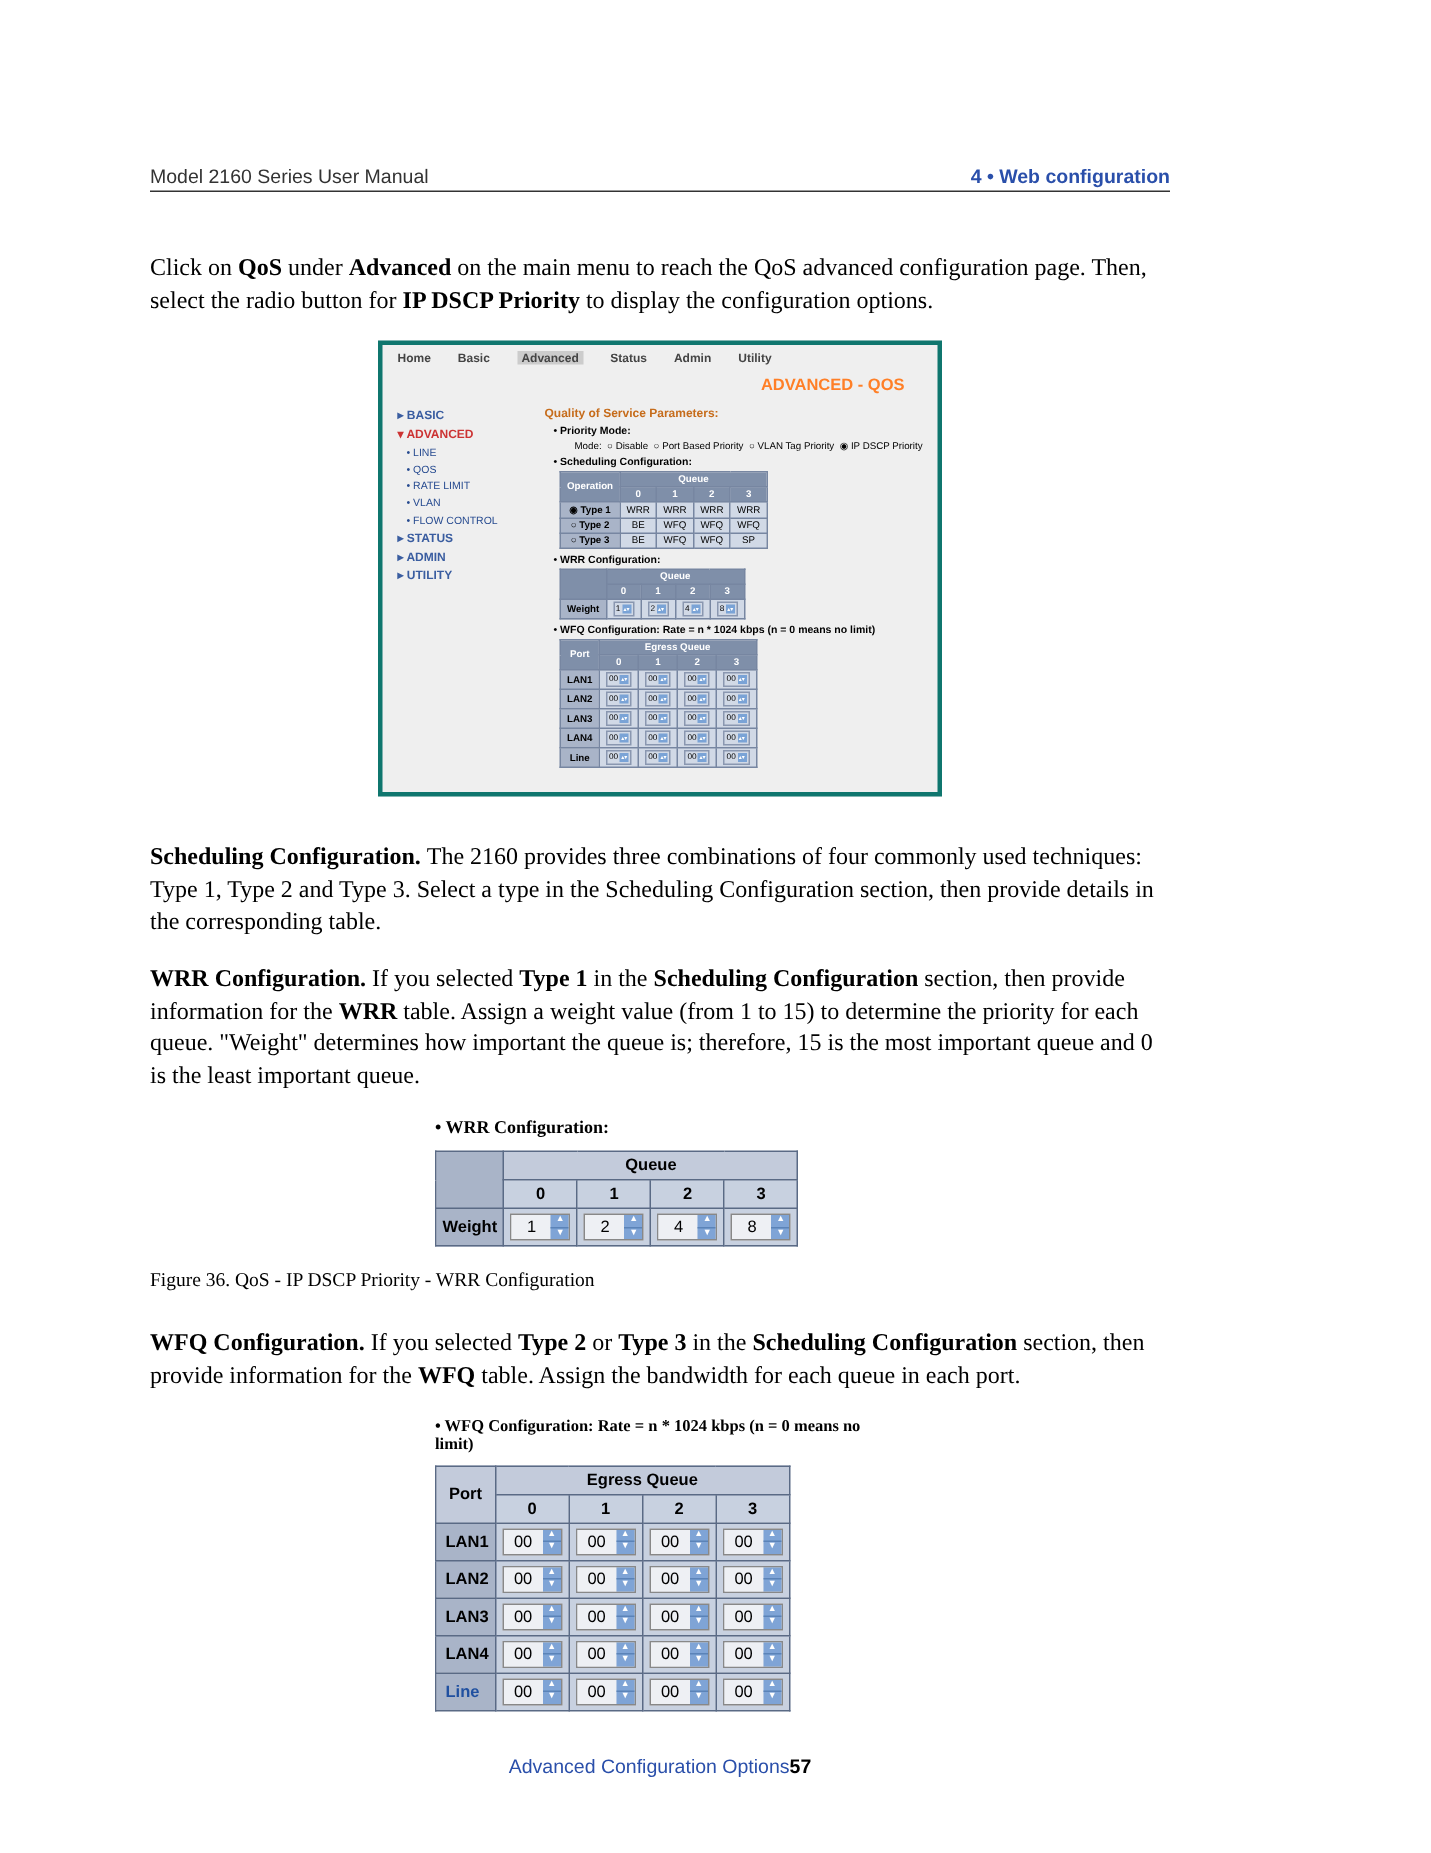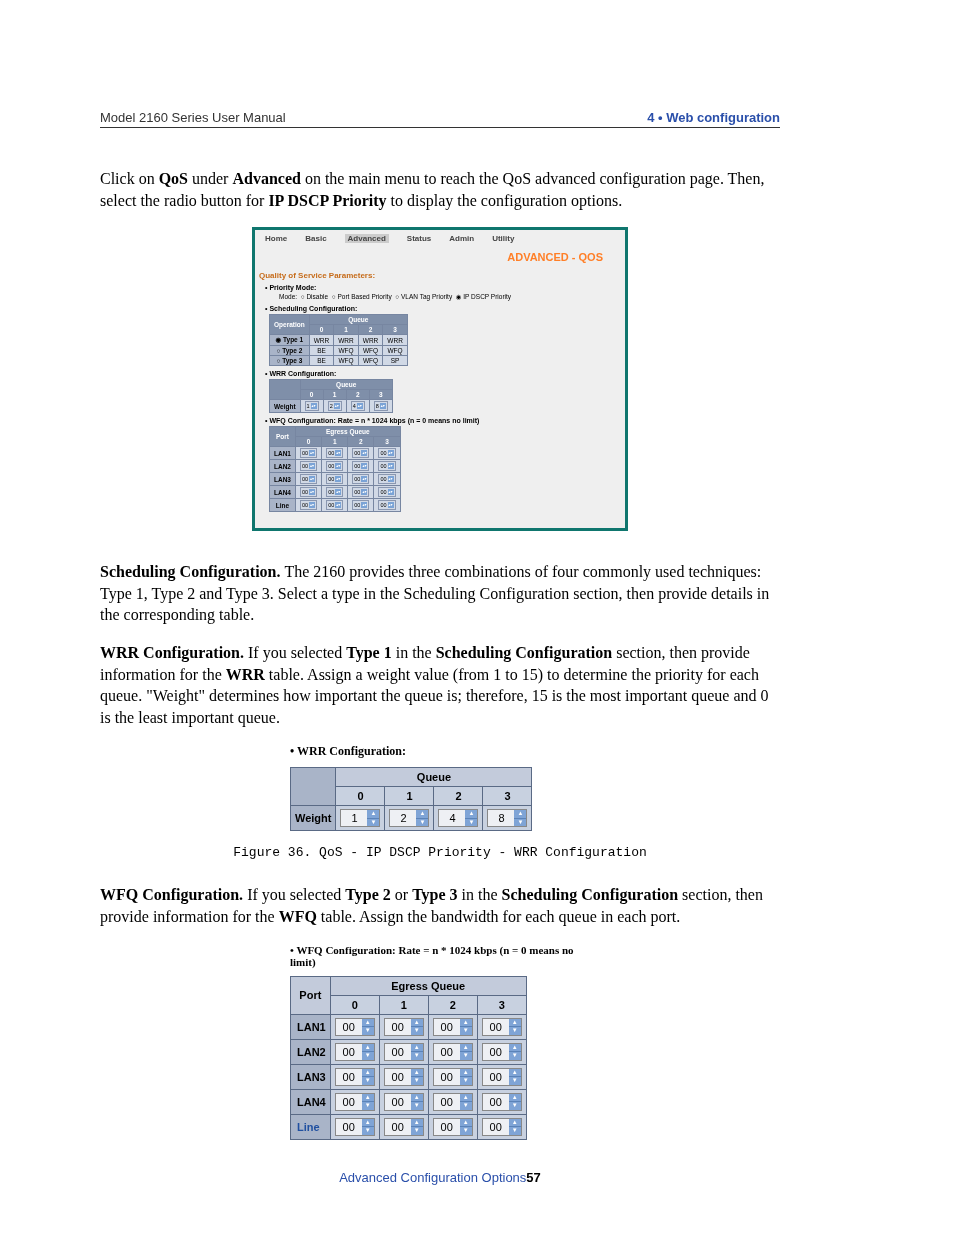--- a/index.html
+++ b/index.html
@@ -23,23 +23,23 @@
     font-size: 13px;
     border-bottom: 1px solid #333;
     padding-bottom: 2px;
     margin-bottom: 40px;
   }
   .header-left { font-family: Arial, sans-serif; color: #333; }
   .header-right { font-family: Arial, sans-serif; font-weight: bold; color: #2a4faa; }
   .body-text { line-height: 1.35; margin: 10px 0 16px 0; }
   .body-text b { font-weight: bold; margin-top: 15px; }
   .caption {
-    font-family: Liberation Mono, monospace;
+    font-family: Liberation Serif, serif;
     font-size: 13px;
-    text-align: center;
+    text-align: left;
     margin: 14px 0 24px 0;
   }
   .footer {
     position: absolute;
     bottom: 50px;
     left: 100px;
     right: 100px;
     display: flex;
     justify-content: center;
     font-family: Arial, sans-serif;
@@ -176,20 +176,34 @@
     <div class="ss1-topbar">
       <span>Home</span>
       <span>Basic</span>
       <span class="hl">Advanced</span>
       <span>Status</span>
       <span>Admin</span>
       <span>Utility</span>
     </div>
     <div class="ss1-title">ADVANCED - QOS</div>
     <div class="ss1-body">
+      <div class="ss1-side">
+        <div class="nav">
+          <div>▸ BASIC</div>
+          <div class="red">▾ ADVANCED</div>
+          <div class="lvl2">• LINE</div>
+          <div class="lvl2">• QOS</div>
+          <div class="lvl2">• RATE LIMIT</div>
+          <div class="lvl2">• VLAN</div>
+          <div class="lvl2">• FLOW CONTROL</div>
+          <div>▸ STATUS</div>
+          <div>▸ ADMIN</div>
+          <div>▸ UTILITY</div>
+        </div>
+      </div>
       <div class="ss1-content">
         <div class="sec-title">Quality of Service Parameters:</div>
         <div class="bullet">• Priority Mode:</div>
         <div class="radio-row">
           <span>Mode:</span>
           &nbsp;○ <span>Disable</span>
           &nbsp;○ <span>Port Based Priority</span>
           &nbsp;○ <span>VLAN Tag Priority</span>
           &nbsp;◉ <span>IP DSCP Priority</span>
         </div>

